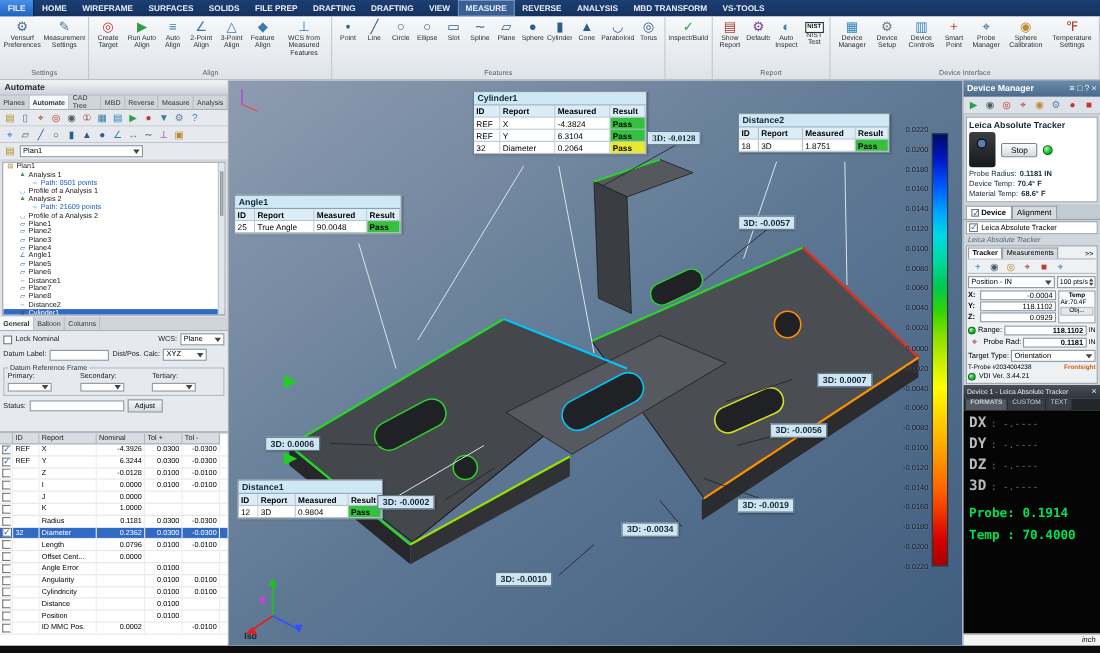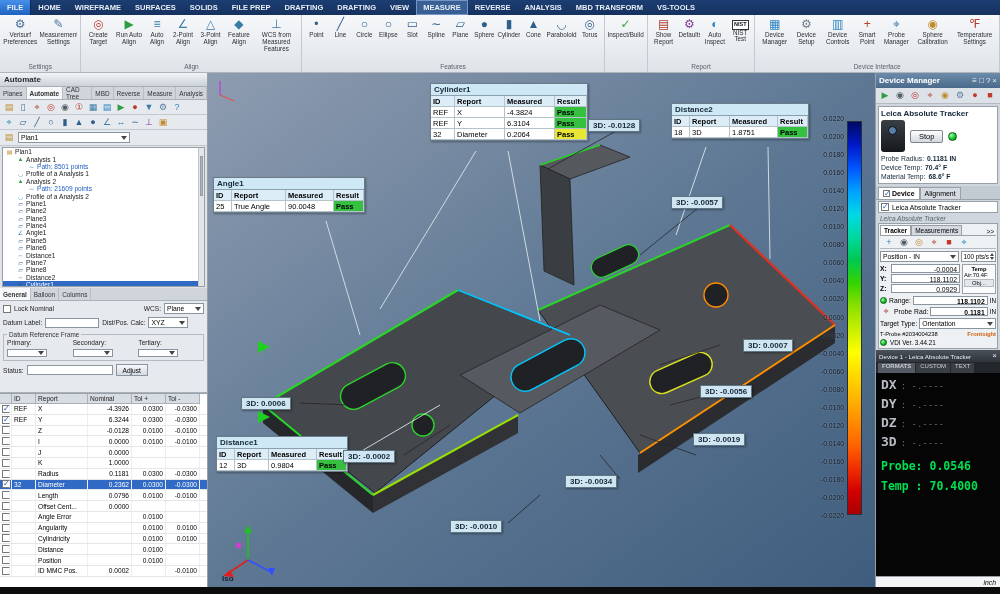--- a/index.html
+++ b/index.html
@@ -864,26 +864,26 @@
             <span>12</span>
               <span>3D</span>
               <span>0.9804</span>
               <span class="pass">Pass</span>
           </div>
           </div>
       </div>
 
       <div class="dlabels">
 
-      <div class="dlabel" style="left: 380px; top: 46px;">3D: -0.0128</div>
+      <div class="dlabel" style="left: 380px; top: 46px; font-family: Liberation Serif, serif;">3D: -0.0128</div>
           <div class="dlabel" style="left: 463px; top: 123px;">3D: -0.0057</div>
           <div class="dlabel" style="left: 487px; top: 266px; margin-left: 48px;">3D: 0.0007</div>
           <div class="dlabel" style="left: 492px; top: 312px;">3D: -0.0056</div>
           <div class="dlabel" style="left: 33px; top: 324px;">3D: 0.0006</div>
-          <div class="dlabel" style="left: 462px; top: 360px; margin-left: 23px;">3D: -0.0019</div>
+          <div class="dlabel" style="left: 462px; top: 380px;">3D: -0.0019</div>
           <div class="dlabel" style="left: 135px; top: 377px;">3D: -0.0002</div>
           <div class="dlabel" style="left: 357px; top: 402px;">3D: -0.0034</div>
           <div class="dlabel" style="left: 242px; top: 447px;">3D: -0.0010</div>
         </div>
 
       <div class="scalebar"></div>
       <div class="scalelabels">
 
       <div class="slabel">0.0220</div>
           <div class="slabel">0.0200</div>
@@ -1083,21 +1083,21 @@
             </div>
             <div class="drorow">
               <span class="drl">DZ</span>
               <span class="drv">: -.----</span>
             </div>
             <div class="drorow">
               <span class="drl">3D</span>
               <span class="drv">: -.----</span>
             </div>
           </div>
-        <div class="probero">Probe:  0.0546</div>
+        <div class="probero">Probe:  0.1914</div>
         <div class="tempro">Temp : 70.4000</div>
       </div>
       <div class="unitstrip">
         <span>inch</span>
       </div>
     </div>
 
   </div>
 
   <div class="footer"></div>

